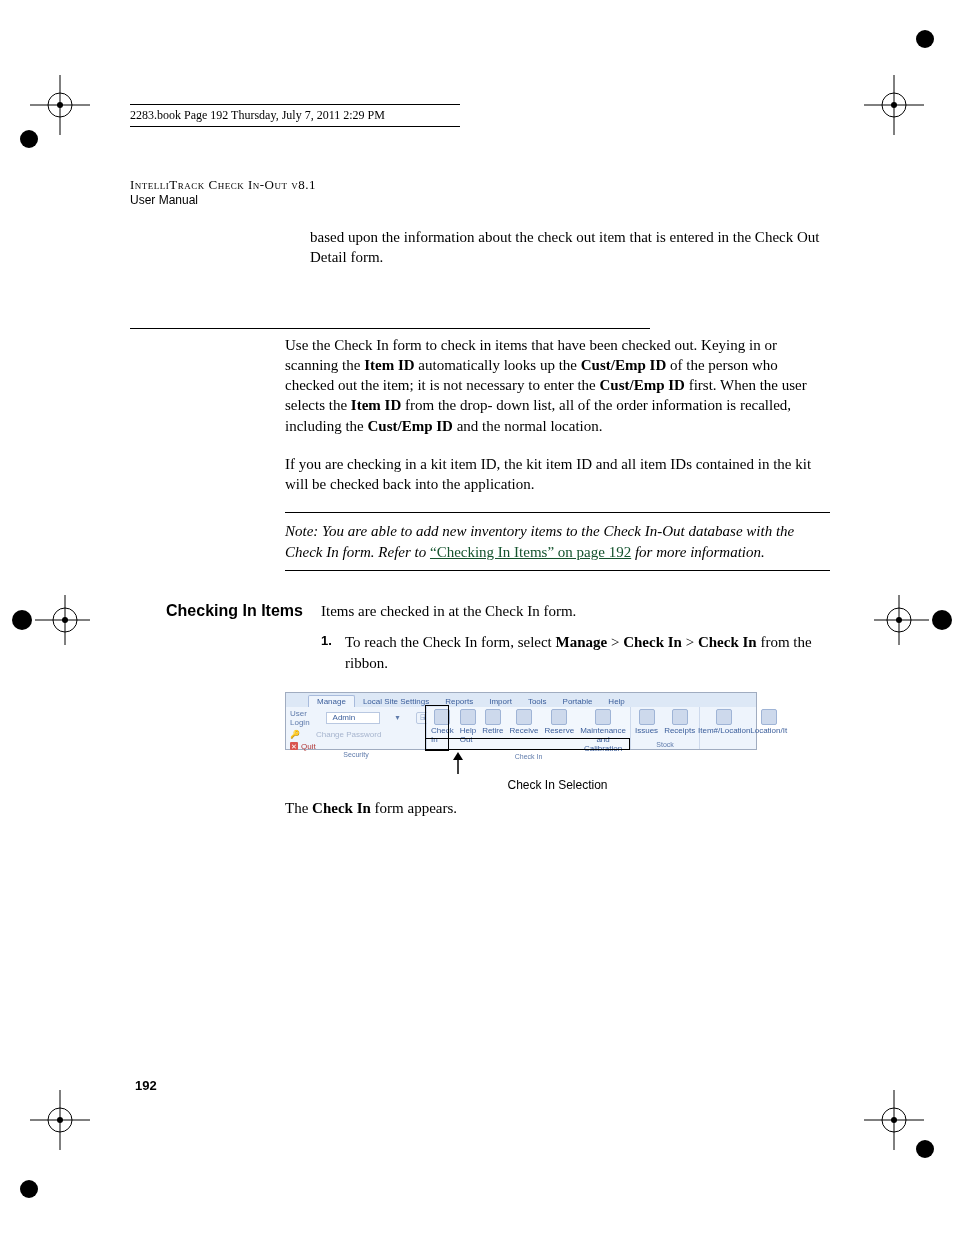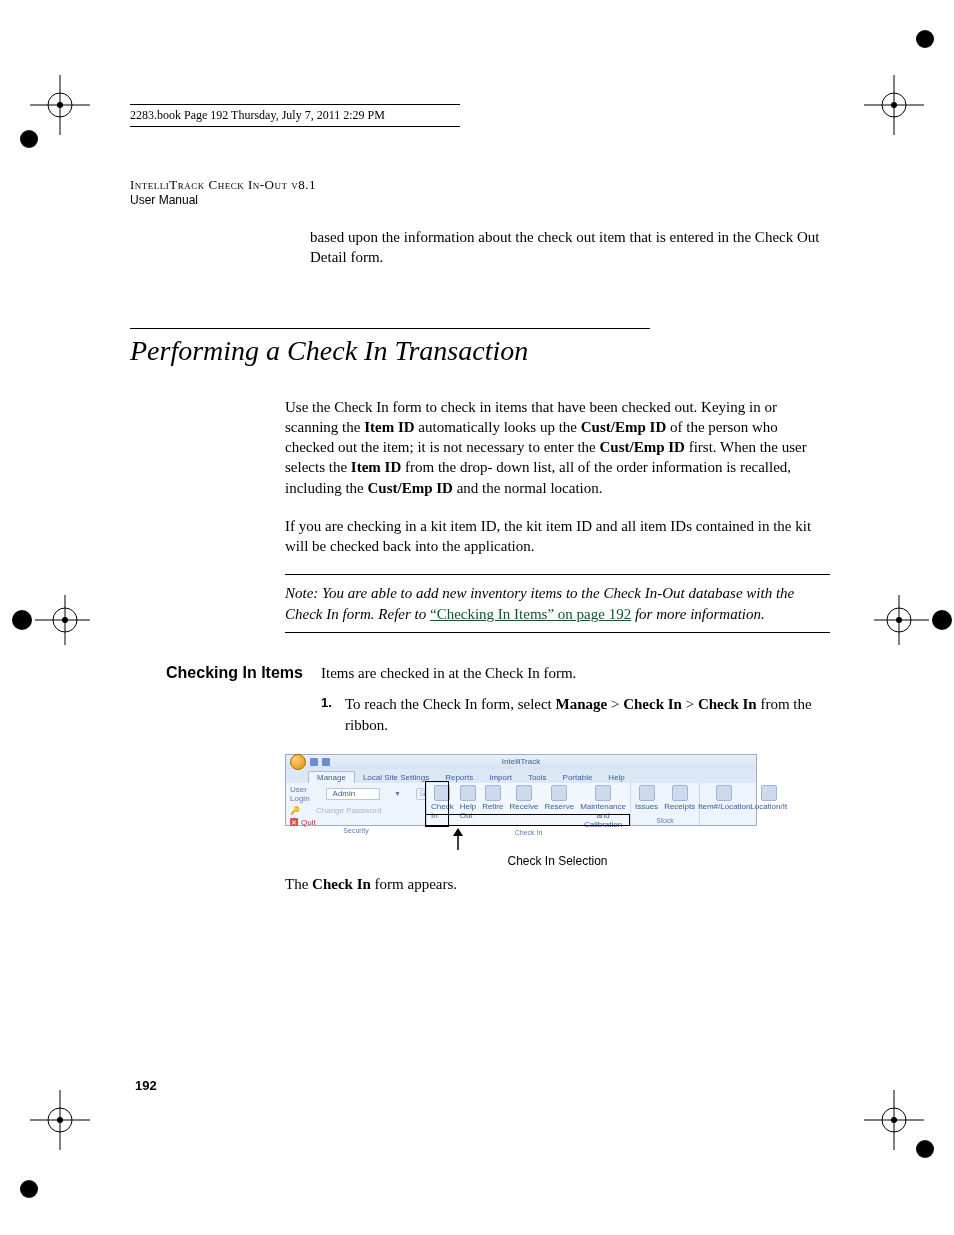--- a/index.html
+++ b/index.html
@@ -202,21 +202,20 @@
   <div class="book-header">2283.book  Page 192  Thursday, July 7, 2011  2:29 PM</div>
 
   <div class="running-head">
     <div class="line1">IntelliTrack Check In-Out v8.1</div>
     <div class="line2">User Manual</div>
   </div>
 
   <div class="intro-para">based upon the information about the check out item that is entered in the Check Out Detail form.</div>
 
   <div class="section-rule"></div>
-  <div class="section-title">Performing a Check In Transaction</div>
 
   <div class="body-col">
     <p>
       <span>Use the Check In form to check in items that have been checked out. Keying in or scanning the </span><b>Item ID</b><span> automatically looks up the </span><b>Cust/Emp ID</b><span> of the person who checked out the item; it is not necessary to enter the </span><b>Cust/Emp ID</b><span> first. When the user selects the </span><b>Item ID</b><span> from the drop- down list, all of the order information is recalled, including the </span><b>Cust/Emp ID</b><span> and the normal location.</span>
     </p>
     <p>If you are checking in a kit item ID, the kit item ID and all item IDs contained in the kit will be checked back  into the application.</p>
     <div class="note-block">
       <span>Note:   You are able to add new inventory items to the Check In-Out database with the Check In form. Refer to </span><a href="#" class="linktext">“Checking In Items” on page 192</a><span> for more information.</span>
     </div>
   </div>
@@ -229,28 +228,20 @@
         <div class="step-num">1.</div>
         <div class="step-text">
           <span>To reach the Check In form, select </span><b>Manage</b><span> &gt; </span><b>Check In </b><span> &gt; </span><b>Check In</b><span> from the ribbon.</span>
         </div>
       </div>
     </div>
   </div>
 
   <div class="ribbon-figure">
     <div class="ribbon">
-      <div class="ribbon-titlebar">
-        <div class="qat">
-          <div class="orb"></div>
-          <div class="qat-ico"></div>
-          <div class="qat-ico"></div>
-        </div>
-        <div class="ribbon-apptitle">IntelliTrack</div>
-      </div>
       <div class="ribbon-tabs">
         <div class="ribbon-tab active">Manage</div>
         <div class="ribbon-tab">Local Site Settings</div>
         <div class="ribbon-tab">Reports</div>
         <div class="ribbon-tab">Import</div>
         <div class="ribbon-tab">Tools</div>
         <div class="ribbon-tab">Portable</div>
         <div class="ribbon-tab">Help</div>
       </div>
       <div class="ribbon-body">

